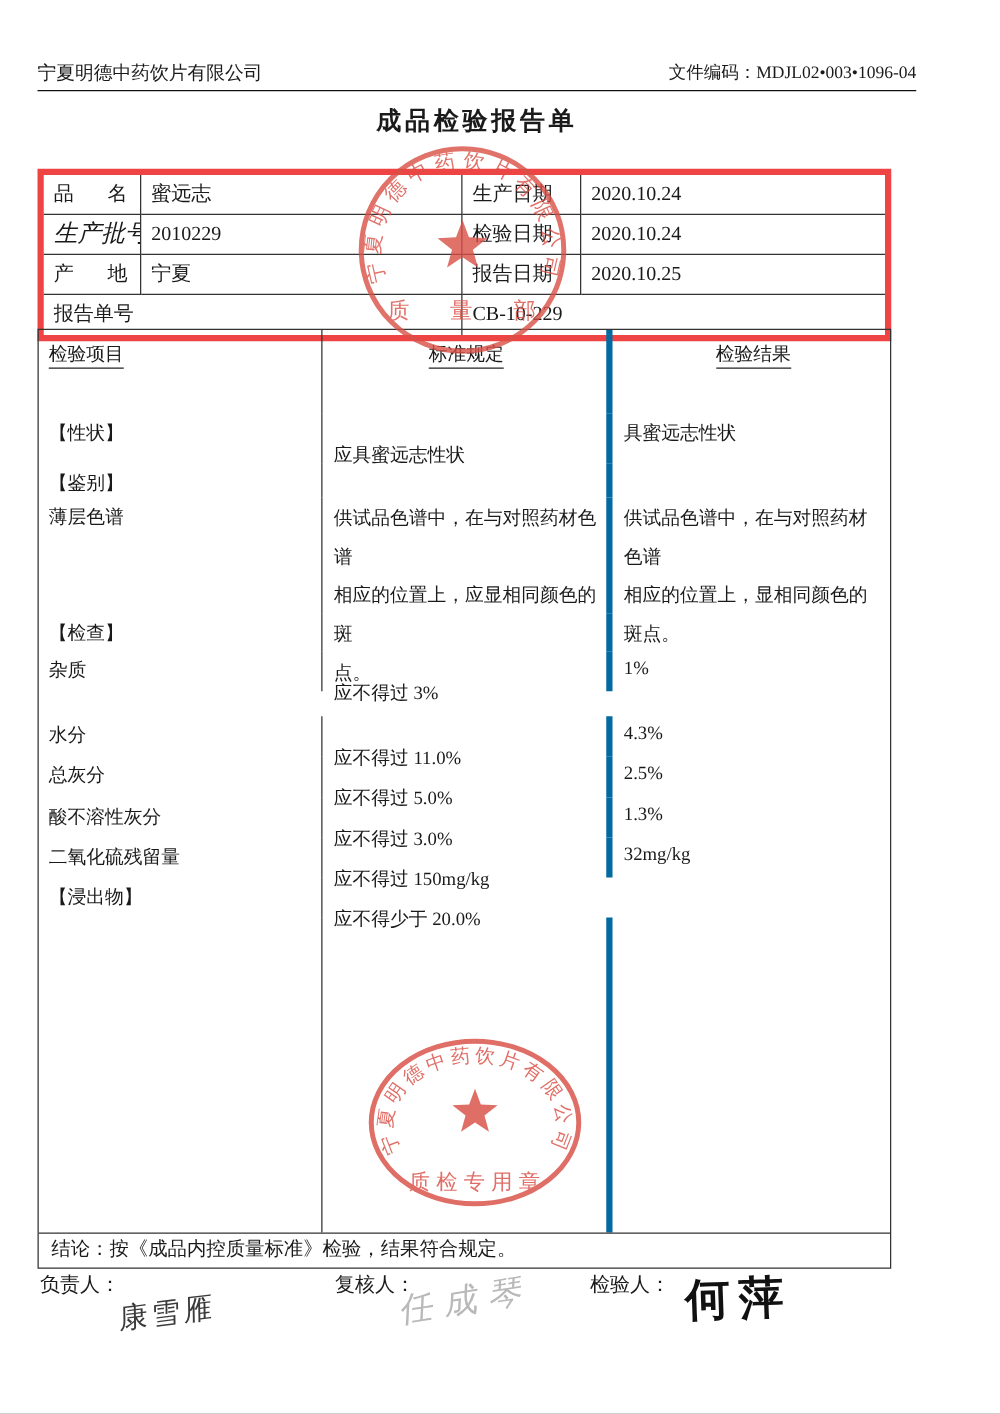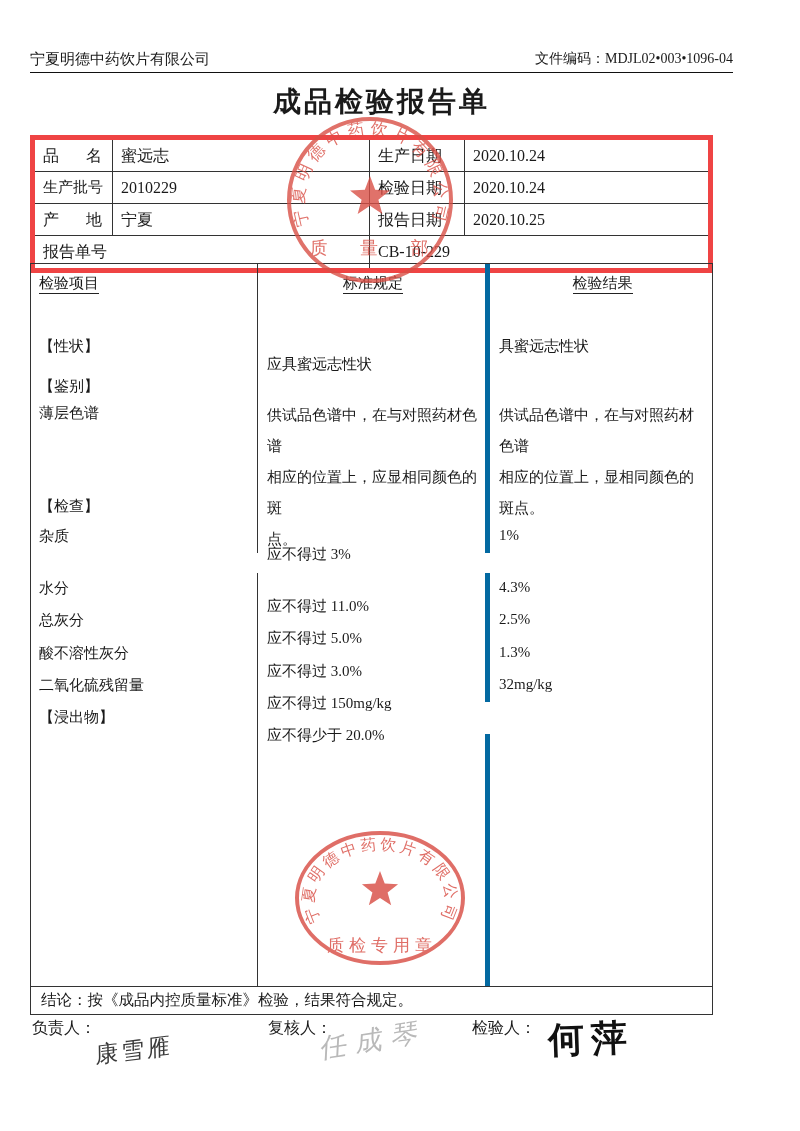--- a/index.html
+++ b/index.html
@@ -8,31 +8,31 @@
     position:relative; width:800px; height:1131px; margin:0 auto;
     background:#ffffff; overflow:hidden;
     font-family:"Liberation Serif","DejaVu Serif",serif; color:#1a1a1a;
   }
   
   .hdr { position:absolute; left:30px; top:50px; width:703px; height:23px;
          border-bottom:1.5px solid #111; display:flex; justify-content:space-between; }
   .hdr-company { font-size:15px; line-height:18px; }
   .hdr-code { font-size:14px; line-height:18px; }
   .doc-title { position:absolute; left:30px; top:83px; width:703px; text-align:center;
-               font-size:28px; font-weight:bold; letter-spacing:3px; }
+               font-size:20px; font-weight:bold; letter-spacing:3px; }
   
   .info-table { position:absolute; left:30px; top:135px; width:683px;
                 display:grid; grid-template-columns:78px 257px 95px 1fr;
                 grid-auto-rows:32px; border:5px solid #ef4444; font-size:16px; }
   .info-table > div { border-right:1px solid #333; border-bottom:1px solid #333;
                       line-height:31px; padding-left:8px; overflow:hidden; white-space:nowrap; }
   .info-table > div:nth-child(4n), .info-table > .last-col { border-right:none; }
   .info-table > .bottom-row { border-bottom:none; }
   .ilabel { text-align:justify; text-align-last:justify; padding-right:10px; }
-  .ilabel4 { font-size:15px; }
+  .ilabel4 { font-size:19px;font-style:italic; }
   .span2a { grid-column:1 / span 2; }
   .span2b { grid-column:3 / span 2; }
   
   .main-table { position:absolute; left:30px; top:263px; width:683px; height:752px;
                 border:1px solid #333; display:flex; flex-direction:column; font-size:15px; }
   .mt-body { display:flex; flex-direction:column; height:724px; }
   .mt-row { display:flex; flex-shrink:0; }
   .mt-c1 { width:226px; padding:6px 6px 0 8px; }
   .mt-c2 { width:228px; border-left:1px solid #333; padding:24px 6px 0 9px; }
   .mt-c3 { flex:1; border-left:5px solid #0369a1; padding:6px 6px 0 9px; }

